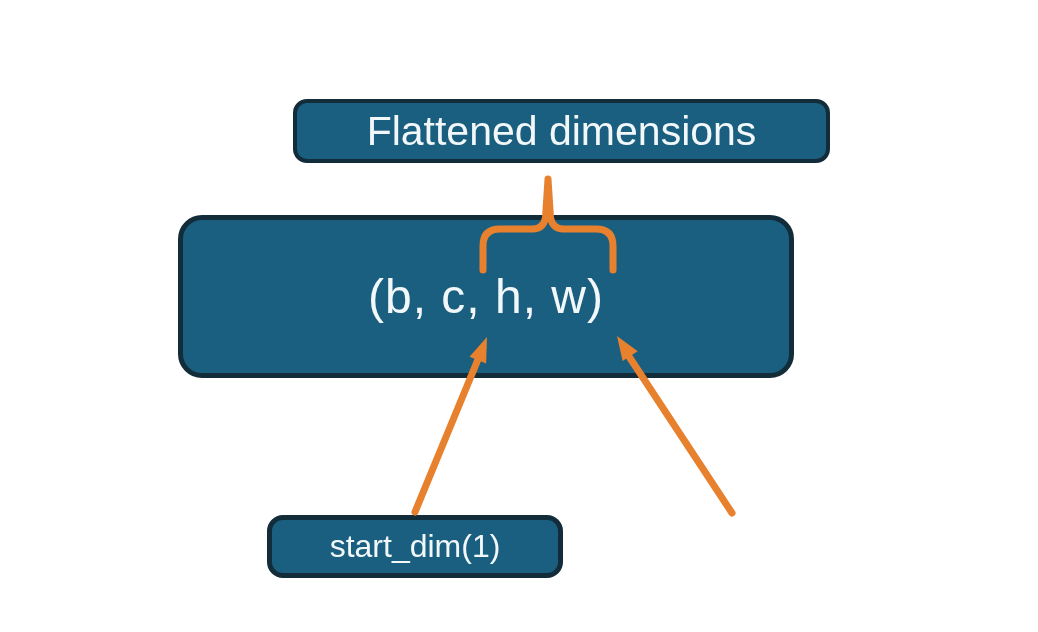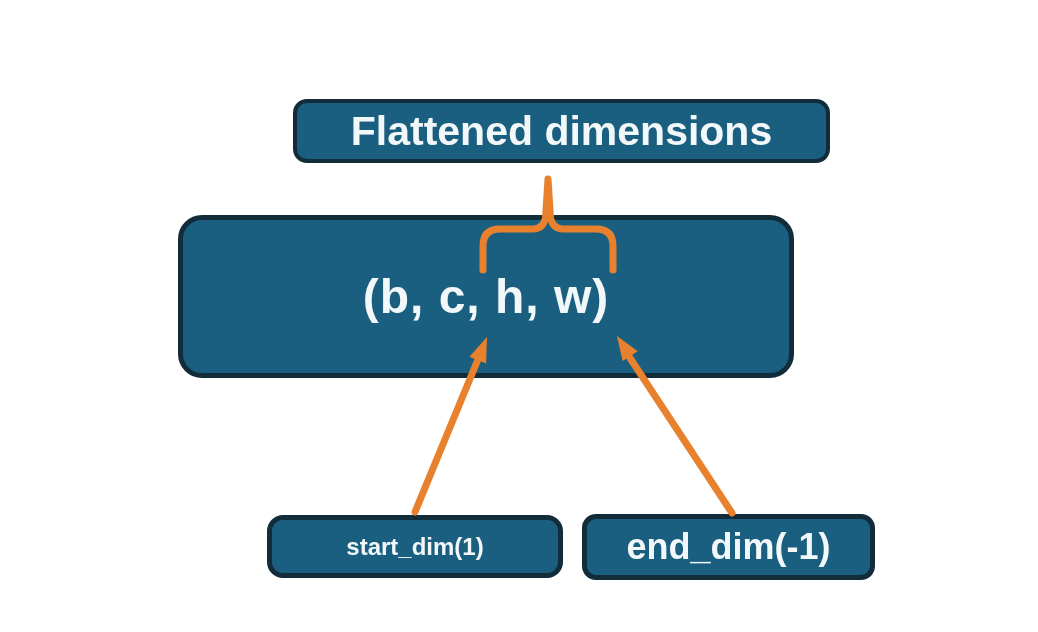--- a/index.html
+++ b/index.html
@@ -23,41 +23,40 @@
   }
   .node {
     position: absolute;
     background: var(--box-fill);
     border: 5px solid var(--box-border);
     color: var(--text);
     display: flex;
     align-items: center;
     justify-content: center;
     white-space: nowrap;
-    font-weight: bold;
   }
   .top-box {
     left: 293px; top: 99px;
     width: 537px; height: 64px;
     border-radius: 14px;
     border-width: 4px;
     font-size: 41px;
   }
   .main-box {
     left: 178px; top: 215px;
     width: 616px; height: 163px;
     border-radius: 24px;
     font-size: 48px;
     letter-spacing: 1px;
   }
   .start-box {
     left: 267px; top: 515px;
     width: 296px; height: 63px;
     border-radius: 16px;
-    font-size: 24px;
+    font-size: 32px;
   }
   .end-box {
     left: 582px; top: 514px;
     width: 293px; height: 66px;
     border-radius: 14px;
     font-size: 36px;
   }
   .overlay {
     position: absolute;
     left: 0; top: 0;
@@ -87,23 +86,20 @@
   </div>
 
   <div class="node main-box">
     <span>(b, c, h, w)</span>
   </div>
 
   <div class="node start-box">
     <span>start_dim(1)</span>
   </div>
 
-  <div class="node end-box">
-    <span>end_dim(-1)</span>
-  </div>
 
   <svg class="overlay" viewBox="0 0 1038 632" xmlns="http://www.w3.org/2000/svg">
 
     <path class="accent-line" d="M 483 270
              L 483 246
              Q 483 229 500 229
              L 533 229
              Q 543 229 545.5 218
              L 548 179
              L 550.5 218

